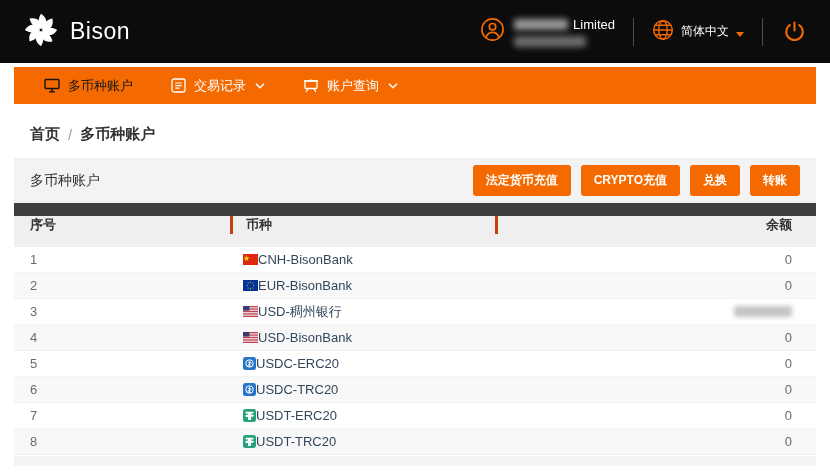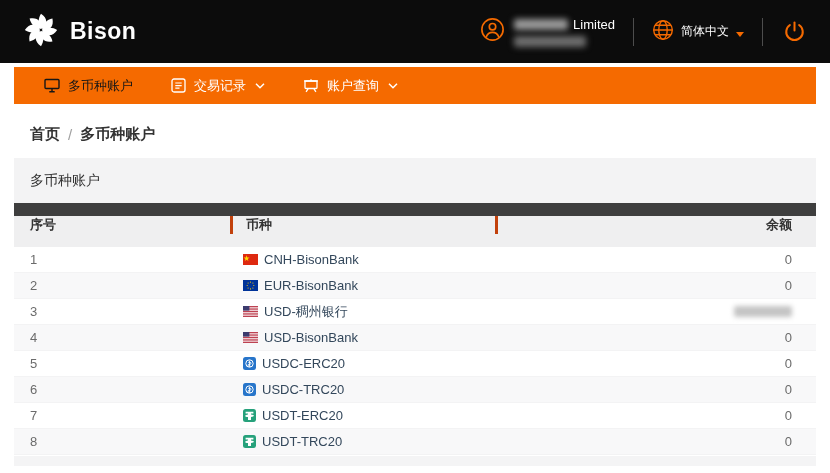--- a/index.html
+++ b/index.html
@@ -2,21 +2,21 @@
 <html><head>
 <meta charset="utf-8">
 <style>
   * { margin:0; padding:0; box-sizing:border-box; }
   html,body { width:830px; height:473px; overflow:hidden; background:#fff;
     font-family:"Liberation Sans","DejaVu Sans",sans-serif; }
 
   
   .topbar { height:63px; background:#0c0c0c; display:flex; align-items:center; padding:0 22px; }
   .brand { display:flex; align-items:center; gap:10px; }
-  .brand-name { color:#fff; font-size:23px; font-weight:bold; letter-spacing:.5px; }
+  .brand-name { color:#fff; font-size:23px; font-weight:normal; letter-spacing:.5px; }
   .topbar-spacer { flex:1; }
   .userbox { display:flex; align-items:center; gap:9px; }
   .user-lines { display:flex; flex-direction:column; justify-content:center; }
   .user-line1 { display:flex; align-items:center; gap:5px; }
   .user-suffix { color:#fff; font-size:13px; }
   .redact { display:inline-block; border-radius:2px; }
   .redact-name1 { width:54px; height:11px; background:#9a9a9a; filter:blur(3px); }
   .redact-name2 { width:72px; height:11px; background:#6e6e6e; filter:blur(3px); margin-top:4px; }
   .vdiv { width:1px; height:28px; background:#4d4d4d; margin:0 18px; }
   .langbox { display:flex; align-items:center; gap:7px; cursor:pointer; }
@@ -54,21 +54,21 @@
     font-size:13px; font-weight:bold; color:#333; }
   .thead > div { display:flex; align-items:center; }
   .c-idx { width:216px; padding-left:16px; }
   .c-cur { width:265px; padding-left:13px; }
   .c-bal { flex:1; justify-content:flex-end; padding-right:24px; text-align:right; }
   .thead .c-cur, .thead .c-bal { border-left:3px solid #c2410c; }
   .trow { height:26px; display:flex; align-items:stretch; font-size:13px; color:#6b6b6b;
     border-bottom:1px solid #f3f3f4; }
   .trow:nth-child(even) { background:#f8f8f9; }
   .trow > div { display:flex; align-items:center; }
-  .row-currency { display:flex; align-items:center; gap:6px; color:#33475b; }
+  .row-currency { display:flex; align-items:center; gap:0; color:#33475b; }
   .flag { display:flex; align-items:center; }
   .redact-balance { width:58px; height:11px; background:#c4c4c4; filter:blur(2.5px); }
   .tfoot-strip { height:10px; background:#f4f4f5; margin-top:1px; }
 </style>
 </head>
 <body>
 
 <div class="topbar">
   <div class="brand">
     <span>
@@ -178,20 +178,26 @@
 
 <div class="breadcrumb">
   <span class="crumb-home">首页</span>
   <span class="crumb-sep">/</span>
   <span>多币种账户</span>
 </div>
 
 <div class="panel">
   <div class="panel-head">
     <span class="panel-title">多币种账户</span>
+    <div class="panel-actions" id="panel-actions">
+        <button class="action-btn">法定货币充值</button>
+        <button class="action-btn">CRYPTO充值</button>
+        <button class="action-btn">兑换</button>
+        <button class="action-btn">转账</button>
+      </div>
   </div>
 
   <div class="darkbar"></div>
 
   <div class="thead">
     <div class="c-idx">序号</div>
     <div class="c-cur">币种</div>
     <div class="c-bal">余额</div>
   </div>
 

